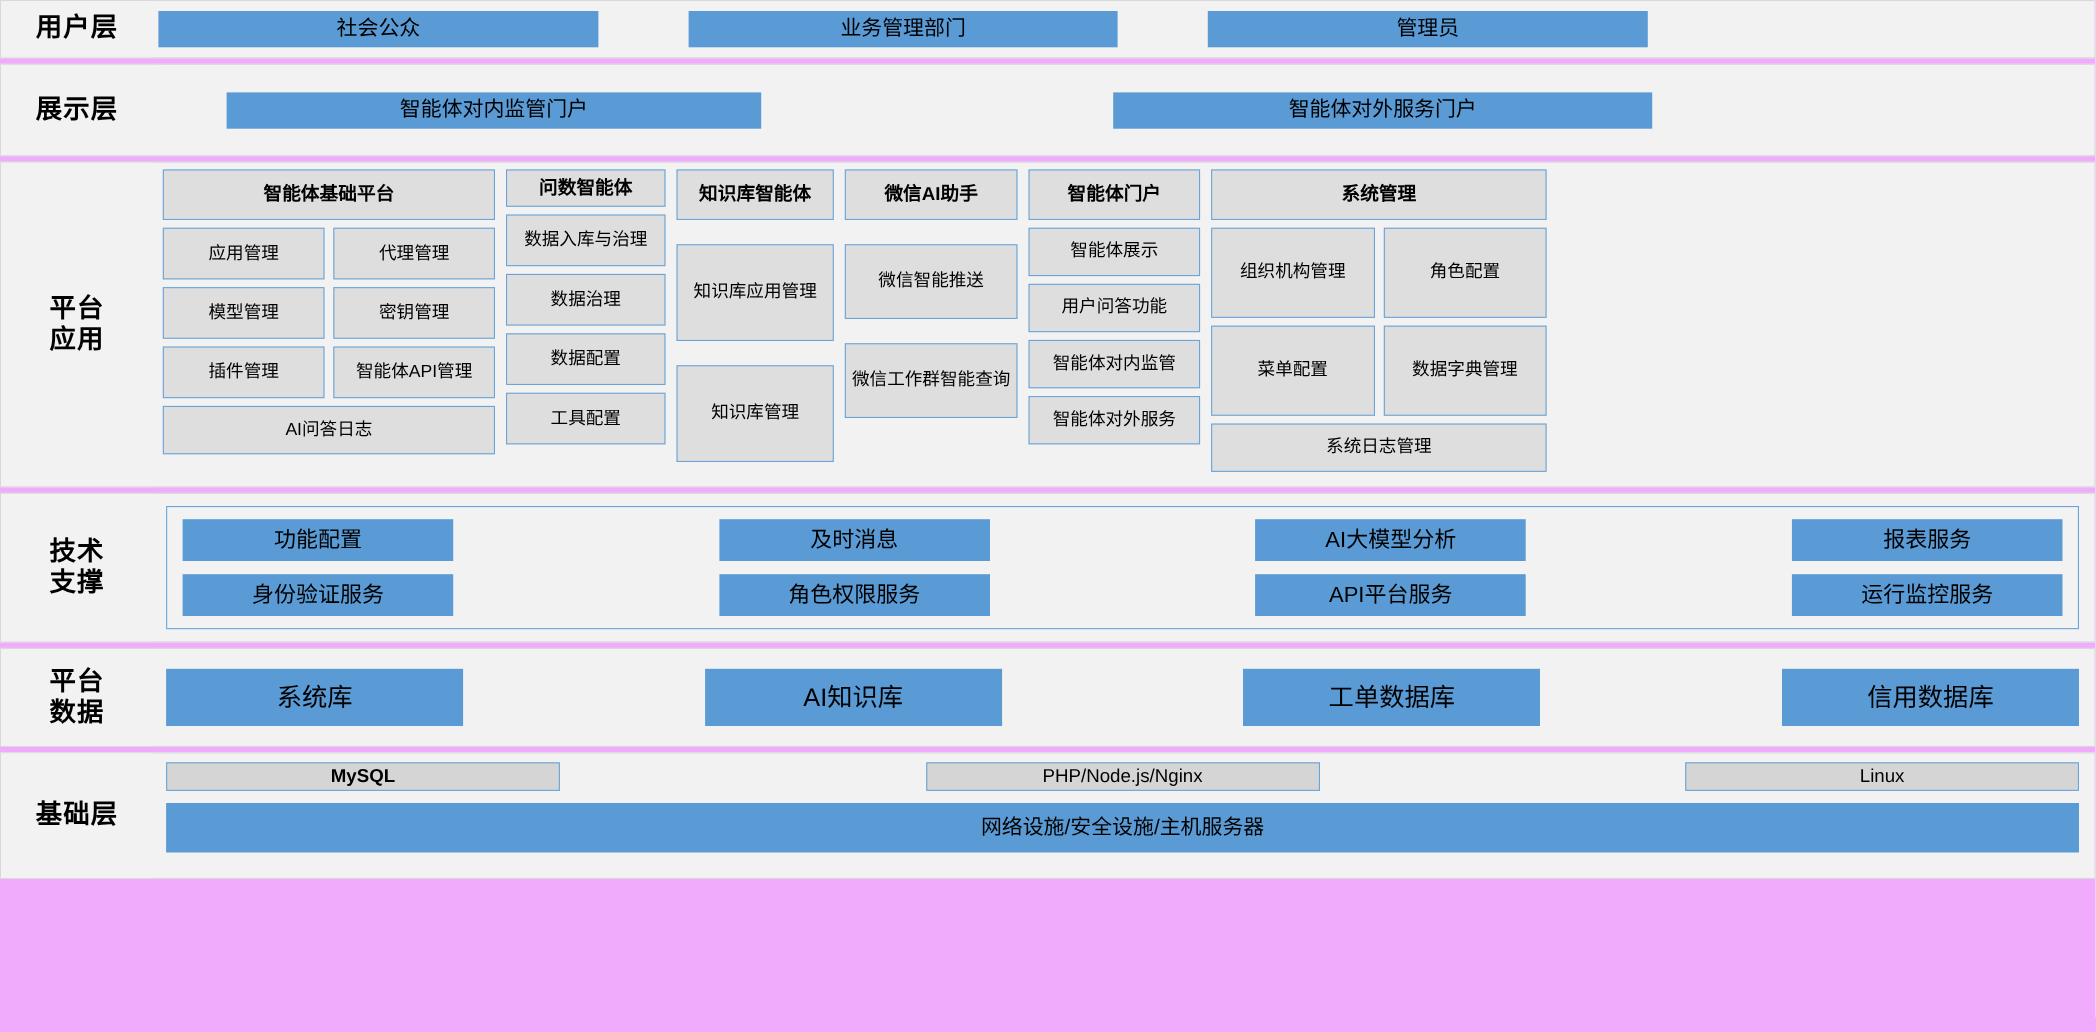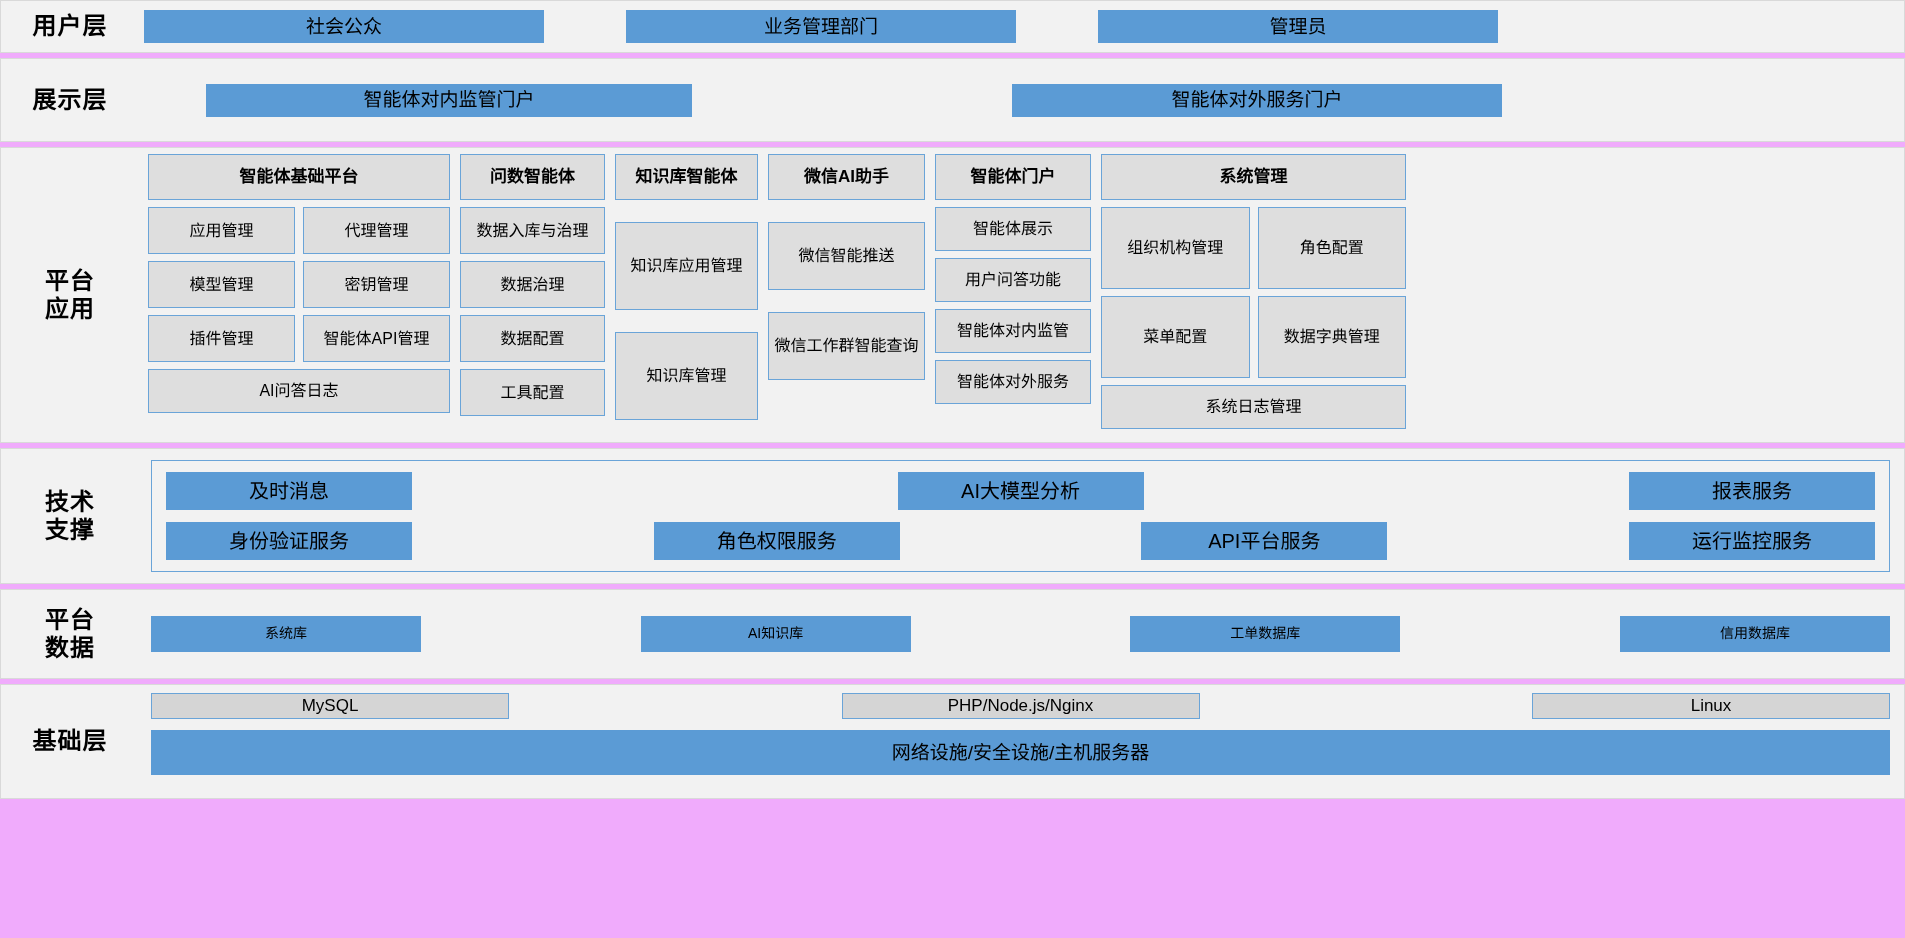--- a/index.html
+++ b/index.html
@@ -122,21 +122,21 @@
   .app-col .head{height:46px;}
   .pair-row{display:flex;gap:8px;}
   .pair-row > .grey-box{flex:1 1 0;}
 
   #col-base{width:302px;margin-left:9px;}
   #col-base .pair-row > .grey-box{height:47px;}
   #col-base .wide{height:44px;}
 
   #col-ask{width:145px;}
   #col-ask .grey-box{height:47px;}
-  #col-ask .head{height:46px;}
+  #col-ask .head{height:34px;}
 
   #col-kb{width:143px;}
   #col-kb .head{height:46px;}
   #col-kb .tall{height:88px;}
   #col-kb .spacer{height:8px;}
 
   #col-wx{width:157px;}
   #col-wx .head{height:46px;}
   #col-wx .tall{height:68px;}
   #col-wx .spacer{height:8px;}
@@ -165,33 +165,33 @@
     gap:12px;
   }
   .tech-row{display:flex;gap:0;justify-content:space-between;}
   .tech-row .blue-box{
     width:246px;height:38px;font-size:20px;
   }
 
   
   #layer-data{height:90px;}
   #layer-data .layer-body{padding:0 14px 0 12px;gap:0;justify-content:space-between;}
-  #layer-data .blue-box{width:270px;height:36px;font-size:14px;}
+  #layer-data .blue-box{width:270px;height:52px;font-size:23px;}
 
   
   #layer-infra{height:115px;margin-bottom:0;}
   #layer-infra .layer-body{
     flex-direction:column;
     align-items:stretch;
     padding:8px 14px 10px 12px;
     gap:11px;
   }
   .infra-row{display:flex;justify-content:space-between;}
   .infra-row .plain-grey{height:26px;font-size:17px;}
-  .sw1{width:358px;}
+  .sw1{width:358px;font-weight:bold;}
   .sw2{width:358px;}
   .sw3{width:358px;}
   .infra-wide{
     width:100%;height:45px;font-size:19px;
   }
 </style>
 </head>
 <body>
 
 <div class="diagram">
@@ -290,20 +290,21 @@
   <section class="layer" id="layer-tech">
     <div class="layer-label">
       <span>
         <span>技术</span><br>
         <span>支撑</span>
       </span>
     </div>
     <div class="layer-body">
       <div class="tech-frame">
         <div class="tech-row">
+          <div class="blue-box">功能配置</div>
           <div class="blue-box">及时消息</div>
           <div class="blue-box">AI大模型分析</div>
           <div class="blue-box">报表服务</div>
         </div>
         <div class="tech-row">
           <div class="blue-box">身份验证服务</div>
           <div class="blue-box">角色权限服务</div>
           <div class="blue-box">API平台服务</div>
           <div class="blue-box">运行监控服务</div>
         </div>

